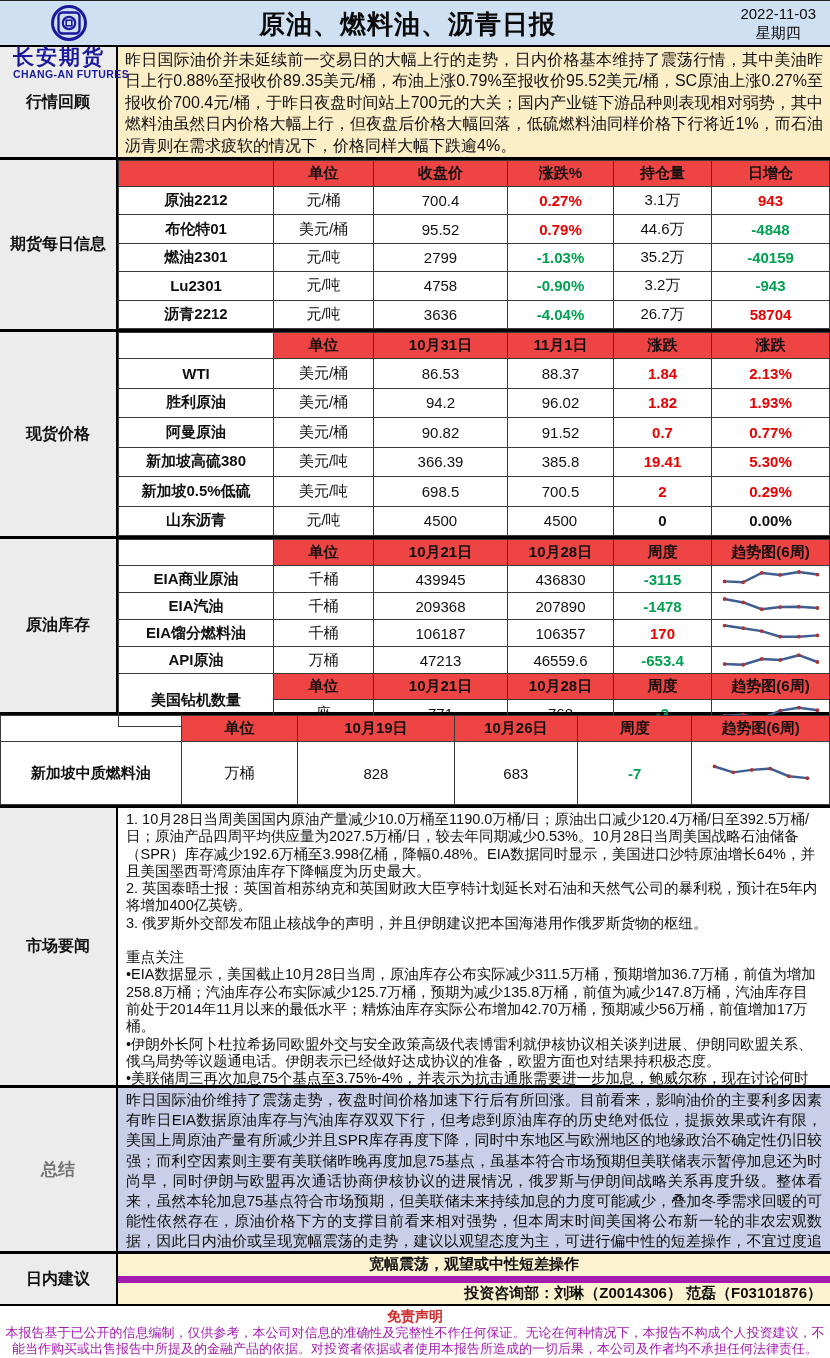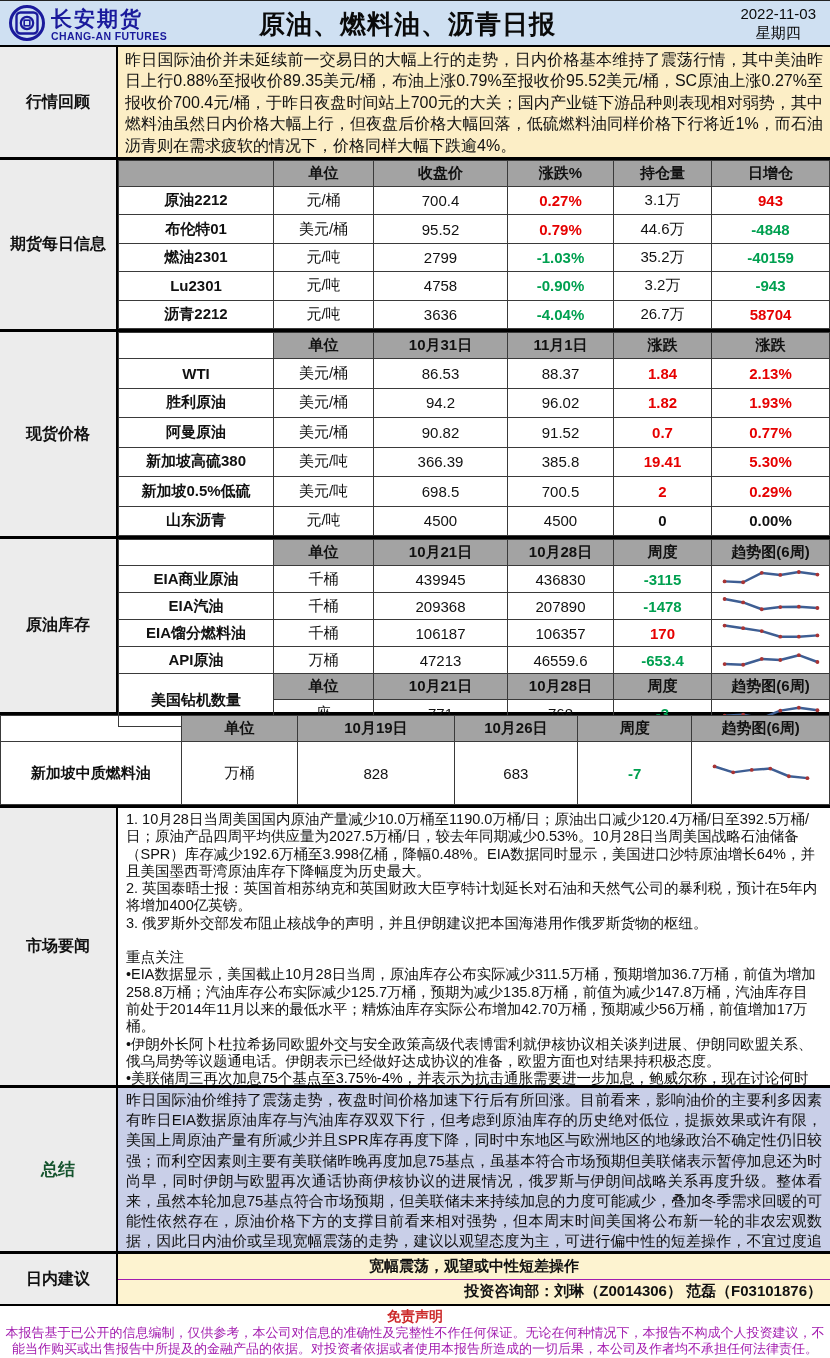--- a/index.html
+++ b/index.html
@@ -1,53 +1,53 @@
 <!DOCTYPE html>
 <html><head>
 <meta charset="utf-8">
 <style>
   html,body{margin:0;padding:0;background:#fff;}
   .page{width:830px;height:1358px;font-family:"Liberation Sans",sans-serif;color:#111;position:relative;background:#fff;overflow:hidden;}
   
   .hdr{height:44px;background:#cfe0f2;position:relative;border-top:1px solid #222;}
-  .brand{position:absolute;left:8px;top:3px;display:flex;align-items:center;}
+  .brand{position:absolute;left:8px;top:3px;display:flex;align-items:center;flex-direction:column;}
   .brand-txt{margin-left:5px;line-height:1;}
   .brand-cn{font-size:21px;font-weight:bold;color:#1a1a9c;letter-spacing:2px;}
   .brand-en{font-size:10.5px;font-weight:bold;color:#1a1a9c;margin-top:2px;letter-spacing:.4px;}
   .rtitle{position:absolute;left:0;right:15px;top:6px;text-align:center;font-size:26px;font-weight:bold;color:#0a0a0a;letter-spacing:1px;}
   .rdate{position:absolute;right:14px;top:3px;text-align:center;font-size:15px;color:#0a0a0a;line-height:19px;}
   
   .report{border-top:2px solid #000;border-bottom:2px solid #000;}
   .sec{display:flex;box-sizing:border-box;}
   .sec + .sec{border-top:3px solid #000;}
   .lab{width:118px;box-sizing:border-box;background:#ececec;border-right:2px solid #000;display:flex;align-items:center;justify-content:center;font-size:16px;font-weight:600;color:#111;flex:none;text-align:center;}
   .body{flex:1;min-width:0;box-sizing:border-box;}
-  .lab.red-lab{color:#14532d;font-size:17px;font-weight:bold;}
+  .lab.red-lab{color:#737373;font-size:17px;font-weight:bold;}
   
   .txt{padding:2px 7px;text-align:justify;}
   .review-b{background:#fceec6;}
   .review-t{font-size:16px;line-height:21.4px;}
   .news-t{font-size:14.5px;line-height:17.3px;padding:3px 8px;}
   .focus-title{margin-top:17px;}
   .summary-b{background:#c9cfe8;}
   .summary-t{font-size:15px;line-height:20.2px;padding:2px 8px;}
   
   table.grid{width:100%;height:100%;border-collapse:collapse;table-layout:fixed;}
   table.grid td{border:1px solid #3a3a3a;text-align:center;font-size:15px;padding:0 2px;overflow:hidden;white-space:nowrap;}
-  table.grid td.th{background:#a3a3a3;font-weight:bold;}
+  table.grid td.th{background:#ef4444;font-weight:bold;}
   table.grid td.name{font-weight:bold;}
   table.grid td.red{color:#e60000;}
   table.grid td.green{color:#00a050;}
   table.grid td.bold{font-weight:bold;}
   table.grid td.trend{padding:0;}
   table.grid tr.hrow{height:26px;}
   
   .advice-b{background:#fdf3d0;display:flex;flex-direction:column;}
   .advice-line1{flex:1;display:flex;align-items:center;justify-content:center;font-size:15px;font-weight:bold;}
-  .advice-line2{flex:1;display:flex;align-items:center;justify-content:flex-end;padding-right:8px;font-size:15px;font-weight:bold;border-top:1px solid #a21caf;}
+  .advice-line2{flex:1;display:flex;align-items:center;justify-content:flex-end;padding-right:8px;font-size:15px;font-weight:bold;border-top:7px solid #a21caf;}
   
   .disc{height:53px;box-sizing:border-box;padding-top:2px;text-align:center;}
   .disc-title{color:#cc2a2a;font-weight:bold;font-size:14px;line-height:17px;}
   .disc-text{color:#a21caf;font-size:13px;line-height:16px;padding:0 4px;}
 </style>
 </head>
 <body>
 
 <div class="page">
 

